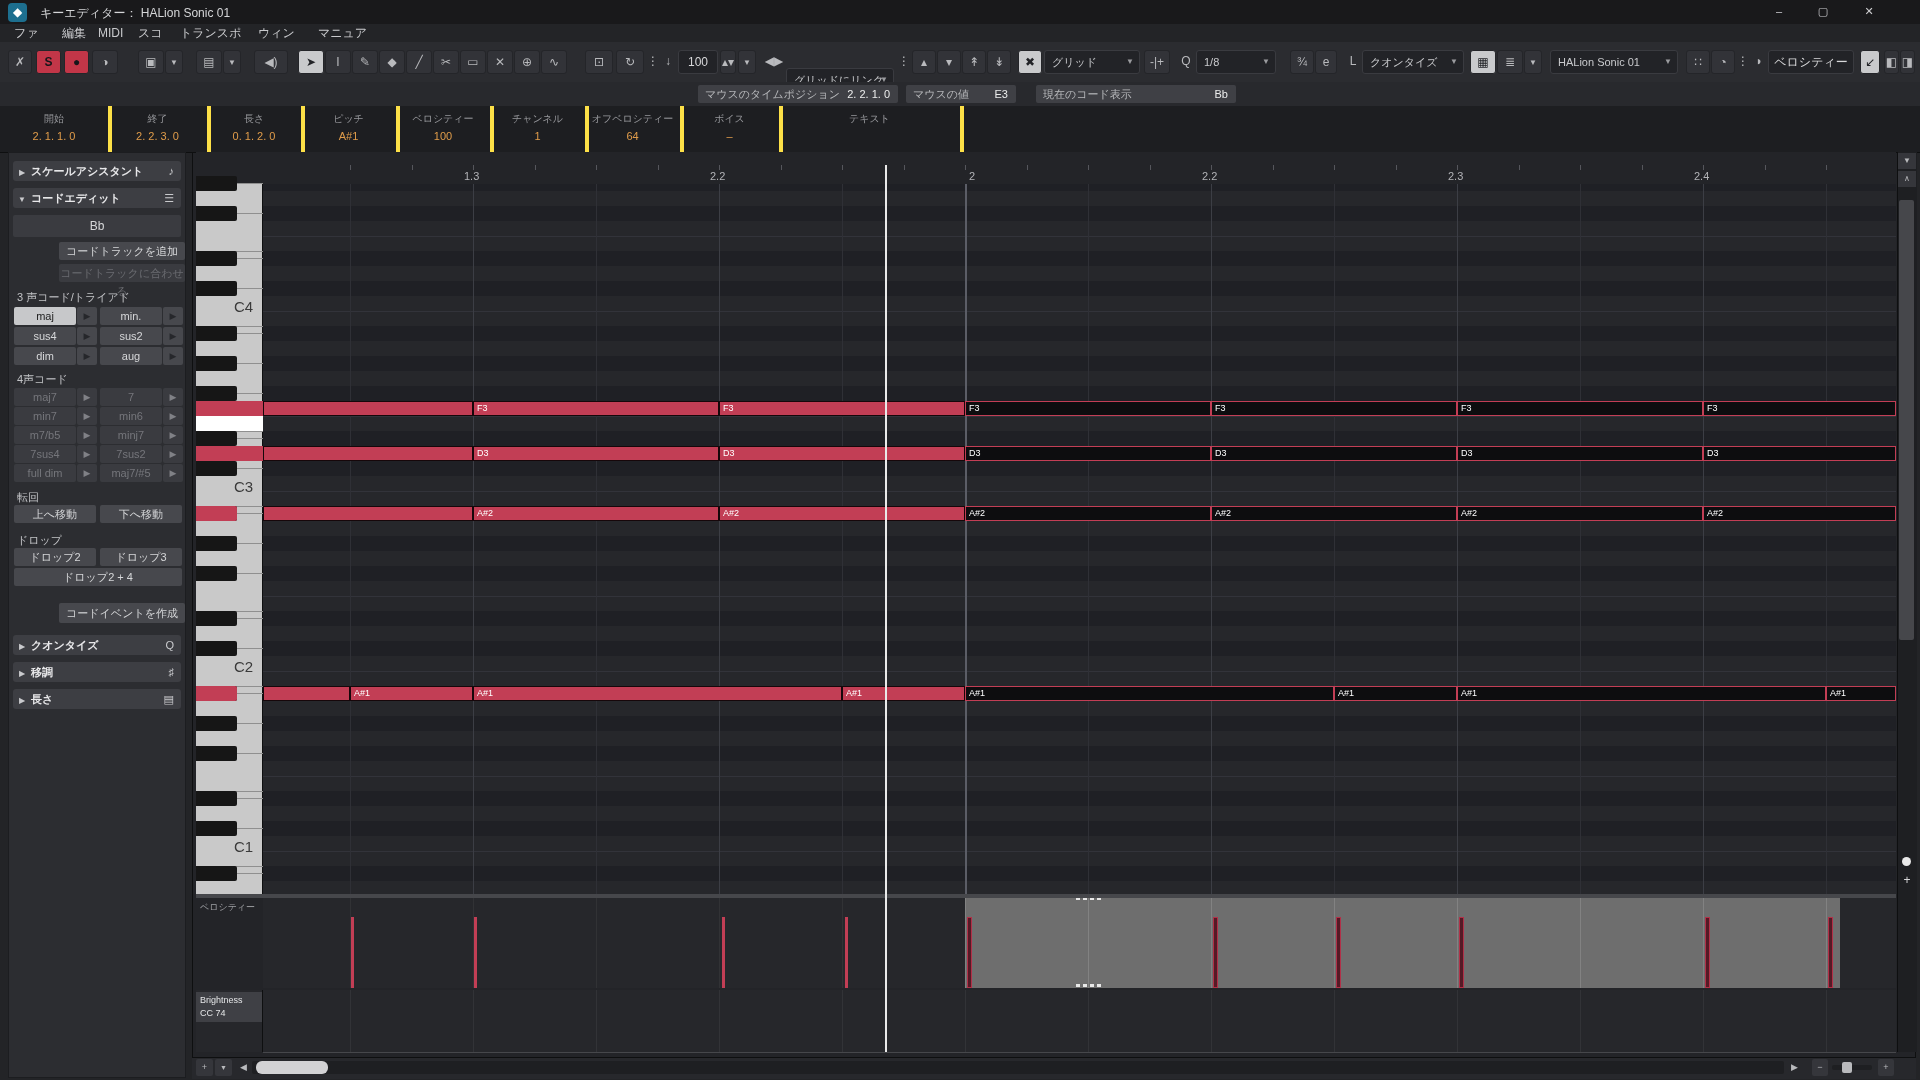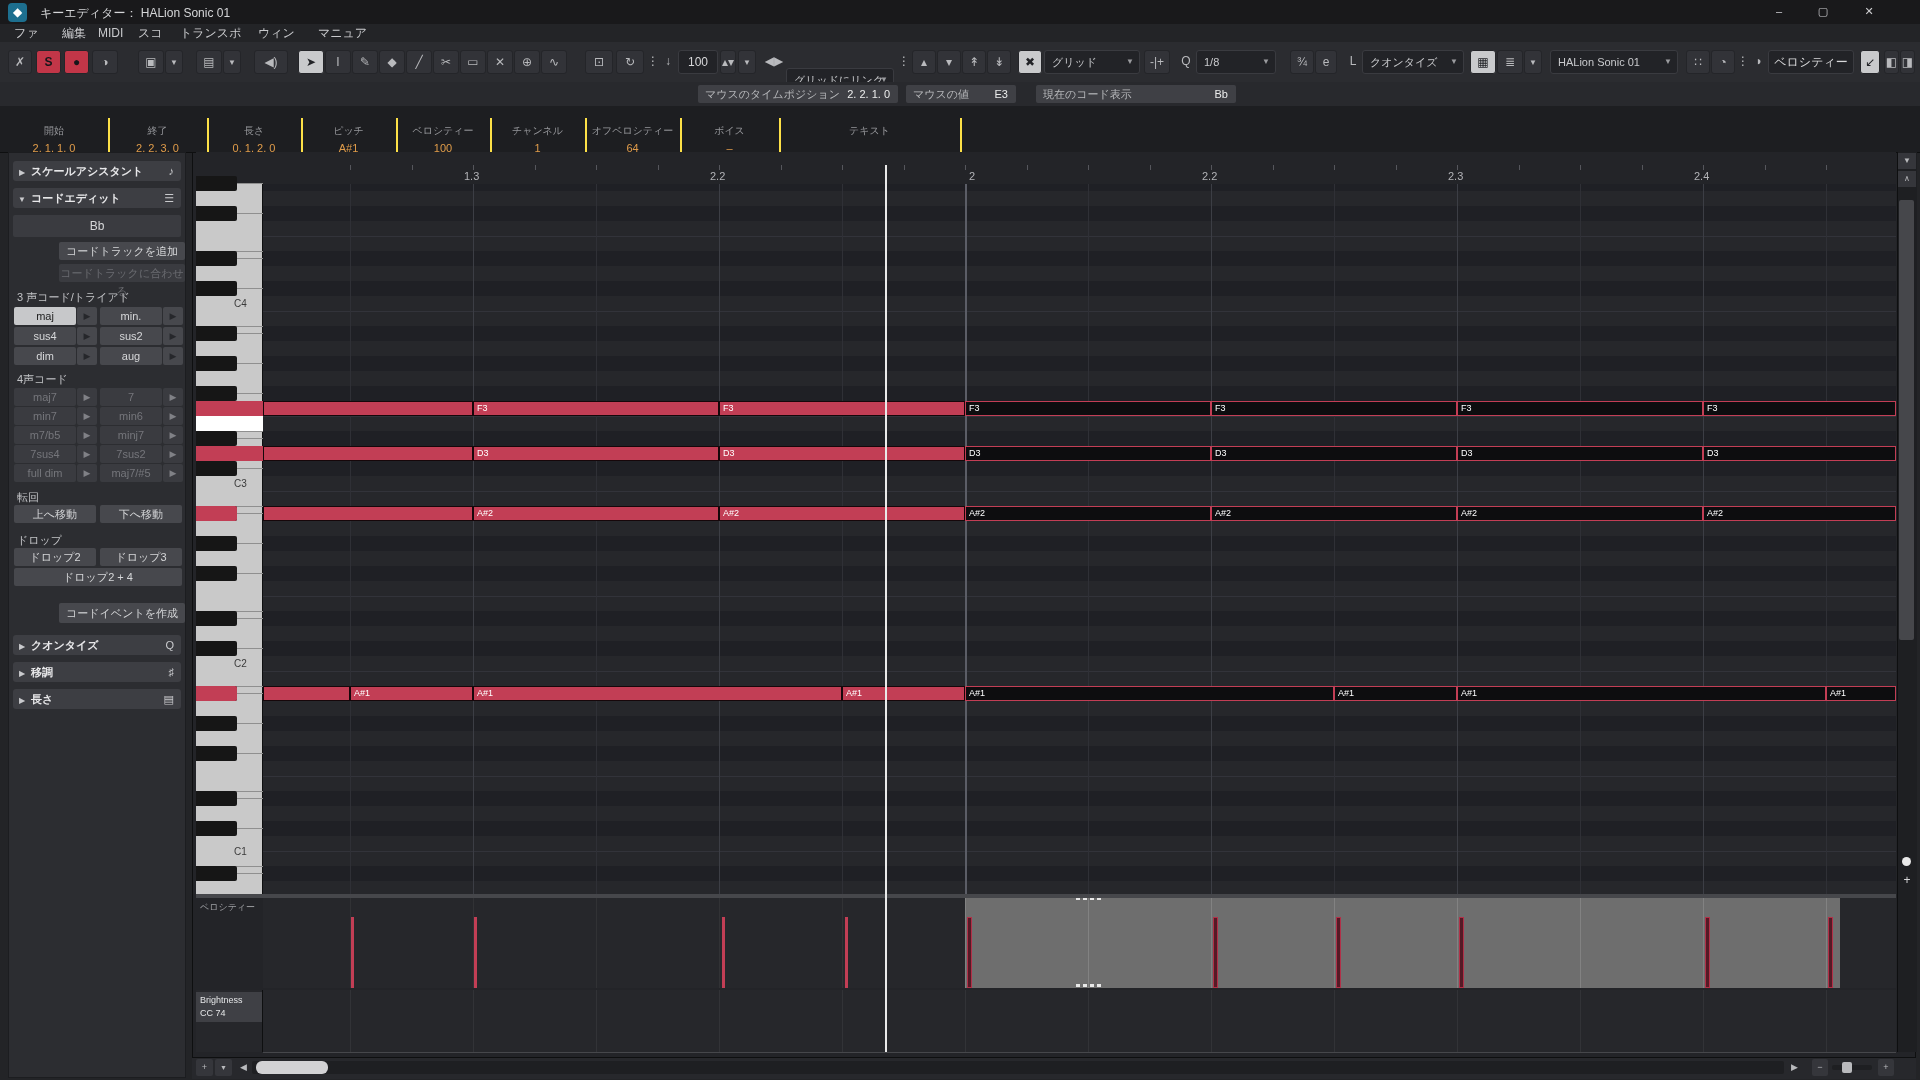--- a/index.html
+++ b/index.html
@@ -25,21 +25,21 @@
   .tb.field{background:#222327;border:1px solid #3a3b40;color:#d8d8da;}
   .tb.select{background:#222327;border:1px solid #3a3b40;color:#c9cacd;text-align:left;padding-left:7px;font-size:11px;}
   .tb.select .arr{position:absolute;right:5px;top:0;font-size:8px;color:#9a9b9f;}
   
   #statusrow{left:0;top:82px;width:1920px;height:24px;background:#28292d;border-bottom:1px solid #17181a;}
   .stbox{top:3px;height:18px;background:#3f4045;border-radius:2px;font-size:11px;color:#b9babd;line-height:18px;}
   .stbox .lab{position:absolute;left:7px;top:0;}
   .stbox .val{position:absolute;right:8px;top:0;color:#eceded;}
   
   #infoline{left:0;top:106px;width:1920px;height:46px;background:#1d1e21;border-bottom:1px solid #0e0f10;}
-  .if-col{top:12px;height:46px;border-right:2px solid #fde047;}
+  .if-col{top:0;height:46px;border-right:4px solid #fde047;}
   .if-lab{position:absolute;left:0;right:0;top:6px;text-align:center;font-size:10px;color:#97989c;}
   .if-val{position:absolute;left:0;right:0;top:24px;text-align:center;font-size:11px;color:#e09c4a;}
   
   #sidebar{left:8px;top:152px;width:178px;height:926px;background:#2c2d31;border:1px solid #1c1d20;box-sizing:border-box;}
   .sb-h{left:4px;width:168px;height:20px;background:#3d3e43;border-radius:3px;color:#e8e8ea;font-size:11px;
     line-height:20px;font-weight:bold;}
   .sb-h .tri{display:inline-block;width:18px;text-align:center;font-size:8px;color:#c9cacd;}
   .sb-h .hic{position:absolute;right:7px;top:0;font-size:11px;color:#c9cacd;font-weight:normal;}
   .sb-lab{left:8px;font-size:11px;color:#c3c4c7;}
   .sb-btn{height:18px;background:#47484d;border-radius:2px;color:#d6d7d9;font-size:11px;text-align:center;line-height:18px;}
@@ -61,21 +61,21 @@
   .vline.bar{width:2px;background:#5b5d66;}
   .hline{left:0;width:1633px;height:1px;background:#32333a;}
   .note{height:15px;background:#c23e55;border:1px solid #16070a;box-sizing:border-box;}
   .note.sel{background:#0d0d0f;border:1px solid #c23e55;}
   .note .nl{position:absolute;left:3px;top:1px;font-size:9px;color:#fff;white-space:nowrap;}
   
   #piano{left:196px;top:184px;width:67px;height:710px;background:#c9c9c9;border-right:1px solid #0e0f10;box-sizing:border-box;}
   .bkey{left:0;width:41px;height:15px;background:#161616;border-radius:0 2px 2px 0;}
   .wline{height:1px;background:#8f8f8f;}
   .redkey{background:#c23e55;}
-  .clab{left:38px;width:26px;font-size:10px;color:#3a3a3a;}
+  .clab{left:38px;width:26px;font-size:15px;color:#3a3a3a;}
   
   #lanedivider{left:196px;top:894px;width:1700px;height:4px;background:#46474b;}
   #vel{left:263px;top:898px;width:1633px;height:90px;background:#26272b;overflow:hidden;}
   .lv{top:0;width:1px;height:90px;background:rgba(255,255,255,0.05);}
   .lv.ing{background:rgba(255,255,255,0.14);}
   .spike{top:19px;width:3px;height:71px;background:#c23e55;}
   .spike.sel{width:5px;background:#551a26;border:1px solid #b23048;box-sizing:border-box;}
   .dashes{width:26px;height:3px;background:repeating-linear-gradient(90deg,#e8e8e8 0 4px,transparent 4px 7px);}
   #vellabel{left:200px;top:901px;font-size:9px;color:#9fa0a4;}
   #cclane{left:263px;top:990px;width:1633px;height:62px;background:#26272b;border-bottom:1px solid #46474b;overflow:hidden;}
@@ -361,21 +361,21 @@
       <div class="bkey" style="top: 637px; position: absolute;"></div>
       <div class="bkey" style="top: 682px; position: absolute;"></div>
       <div class="abs redkey" style="left: 0px; top: 217px; width: 67px; height: 15px; position: absolute;"></div>
       <div class="abs redkey" style="left: 0px; top: 262px; width: 67px; height: 15px; position: absolute;"></div>
       <div class="abs redkey" style="left: 0px; top: 322px; width: 41px; height: 15px; border-radius: 0px 2px 2px 0px; position: absolute;"></div>
       <div class="abs redkey" style="left: 0px; top: 502px; width: 41px; height: 15px; border-radius: 0px 2px 2px 0px; position: absolute;"></div>
       <div class="abs" style="left: 0px; top: 232px; width: 67px; height: 15px; background: rgb(255, 255, 255); position: absolute;"></div>
       <div class="clab" style="top: 114px; position: absolute;">C4</div>
       <div class="clab" style="top: 294px; position: absolute;">C3</div>
       <div class="clab" style="top: 474px; position: absolute;">C2</div>
-      <div class="clab" style="top: 654px; position: absolute; margin-top: 8px;">C1</div>
+      <div class="clab" style="top: 654px; position: absolute;">C1</div>
     </div>
   <div id="grid" class="abs">
       <div class="rowdark" style="top: -8px; position: absolute;"></div>
       <div class="rowdark" style="top: 22px; position: absolute;"></div>
       <div class="rowdark" style="top: 67px; position: absolute;"></div>
       <div class="rowdark" style="top: 97px; position: absolute;"></div>
       <div class="rowdark" style="top: 142px; position: absolute;"></div>
       <div class="rowdark" style="top: 172px; position: absolute;"></div>
       <div class="rowdark" style="top: 202px; position: absolute;"></div>
       <div class="rowdark" style="top: 247px; position: absolute;"></div>

